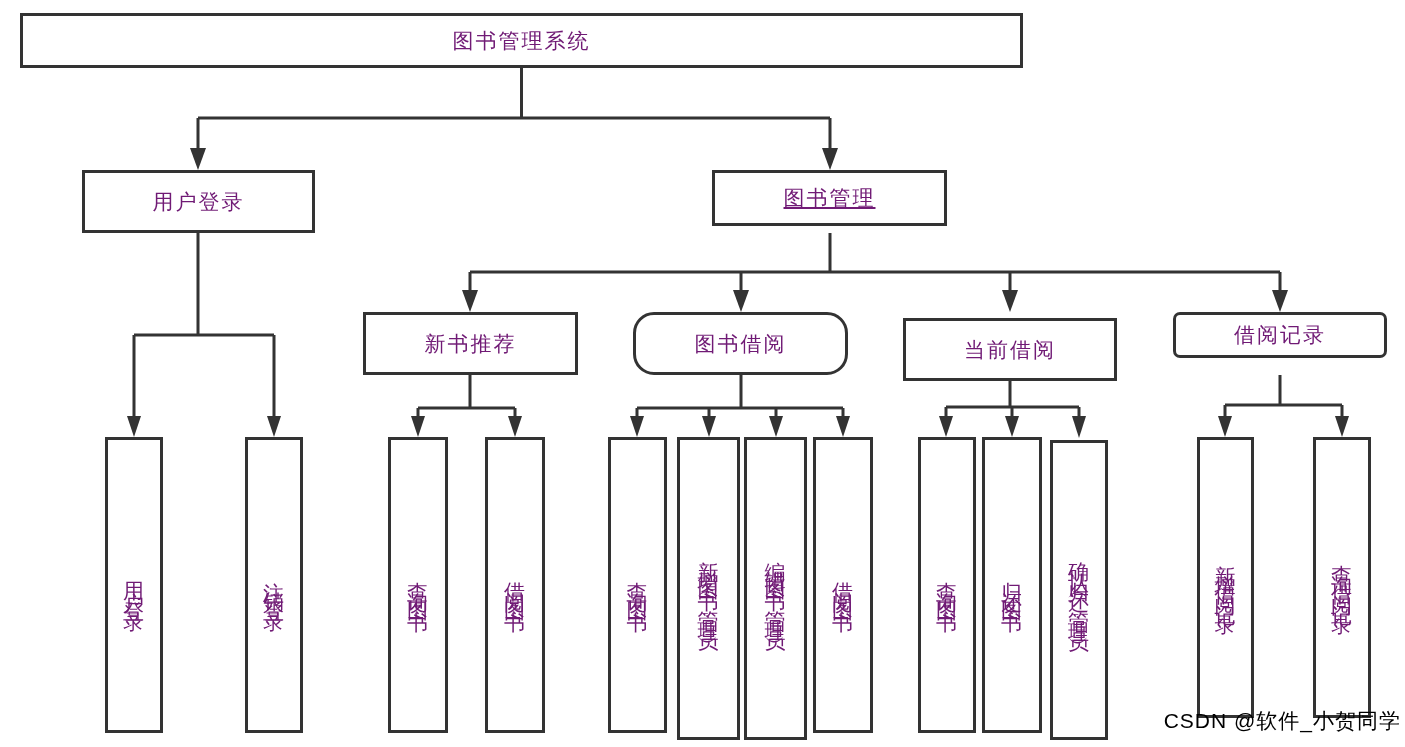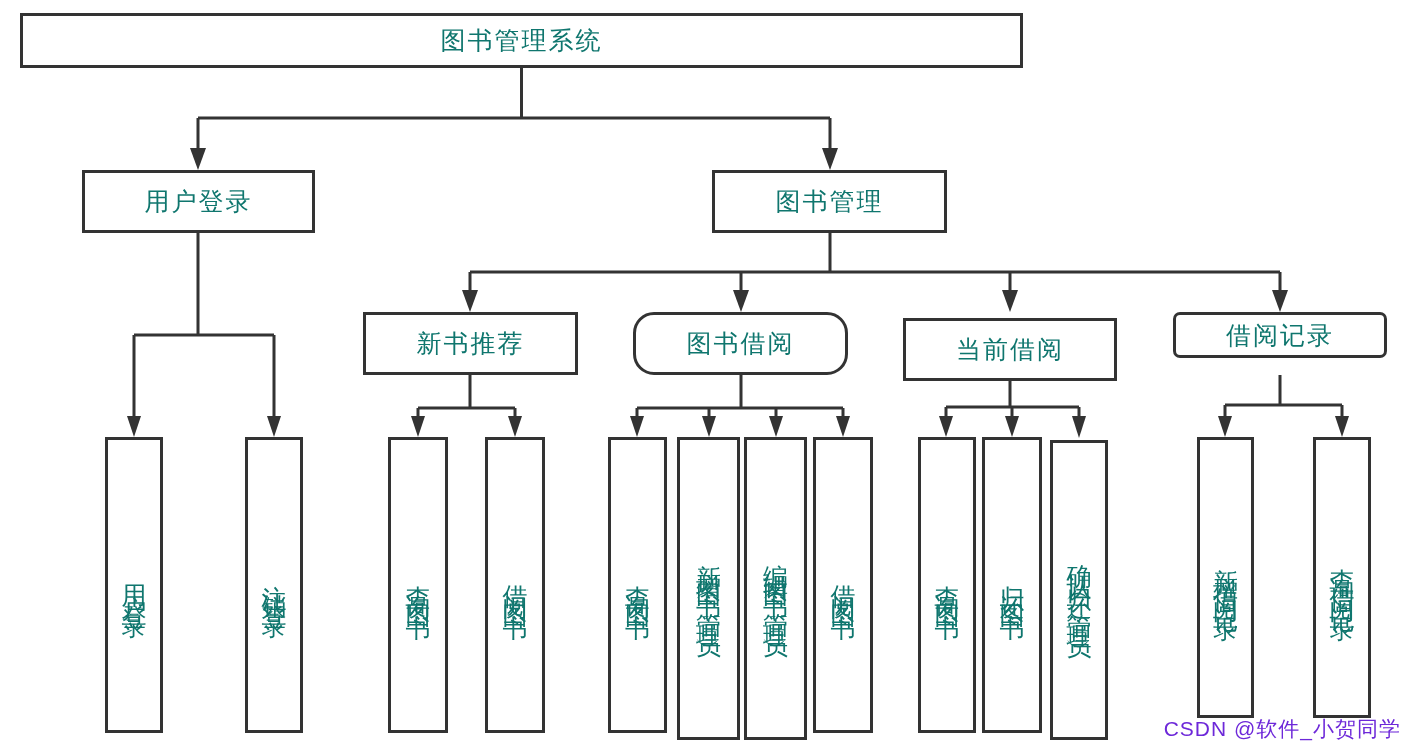--- a/index.html
+++ b/index.html
@@ -13,38 +13,38 @@
   }
   .wires { position: absolute; left: 0; top: 0; width: 1405px; height: 747px; }
   .node {
     position: absolute;
     background: #ffffff;
     border: 3px solid #333333;
     box-sizing: border-box;
     display: flex;
     align-items: center;
     justify-content: center;
-    color: #0f766e;
-    font-size: 25px;
+    color: #701a75;
+    font-size: 21px;
     letter-spacing: 2px;
     z-index: 2;
   }
   .leaf span {
     writing-mode: vertical-rl;
     text-orientation: mixed;
     letter-spacing: 10px;
     line-height: 1;
     white-space: nowrap;
   }
   .watermark {
     position: absolute;
     right: 4px;
-    bottom: 4px;
+    bottom: 12px;
     font-size: 21px;
-    color: #6d28d9;
+    color: #000000;
     letter-spacing: 1px;
     z-index: 5;
   }
 </style>
 </head>
 <body>
 
 <div class="canvas">
 
   <svg class="wires" viewBox="0 0 1405 747" xmlns="http://www.w3.org/2000/svg">
@@ -94,21 +94,21 @@
     </g>
   </svg>
 
   <div class="node" style="left:20px; top:13px; width:1003px; height:55px;">
     <span>图书管理系统</span>
   </div>
 
   <div class="node" style="left:82px; top:170px; width:233px; height:63px;">
     <span>用户登录</span>
   </div>
-  <div class="node" style="left:712px; top:170px; width:235px; height:63px;">
+  <div class="node" style="left:712px; top:170px; width:235px; height:56px;text-decoration:underline;">
     <span>图书管理</span>
   </div>
 
   <div class="node" style="left:363px; top:312px; width:215px; height:63px;">
     <span>新书推荐</span>
   </div>
   <div class="node" style="left:633px; top:312px; width:215px; height:63px;border-radius:21px;">
     <span>图书借阅</span>
   </div>
   <div class="node" style="left:903px; top:312px; width:214px; height:63px;margin-top:6px;">

